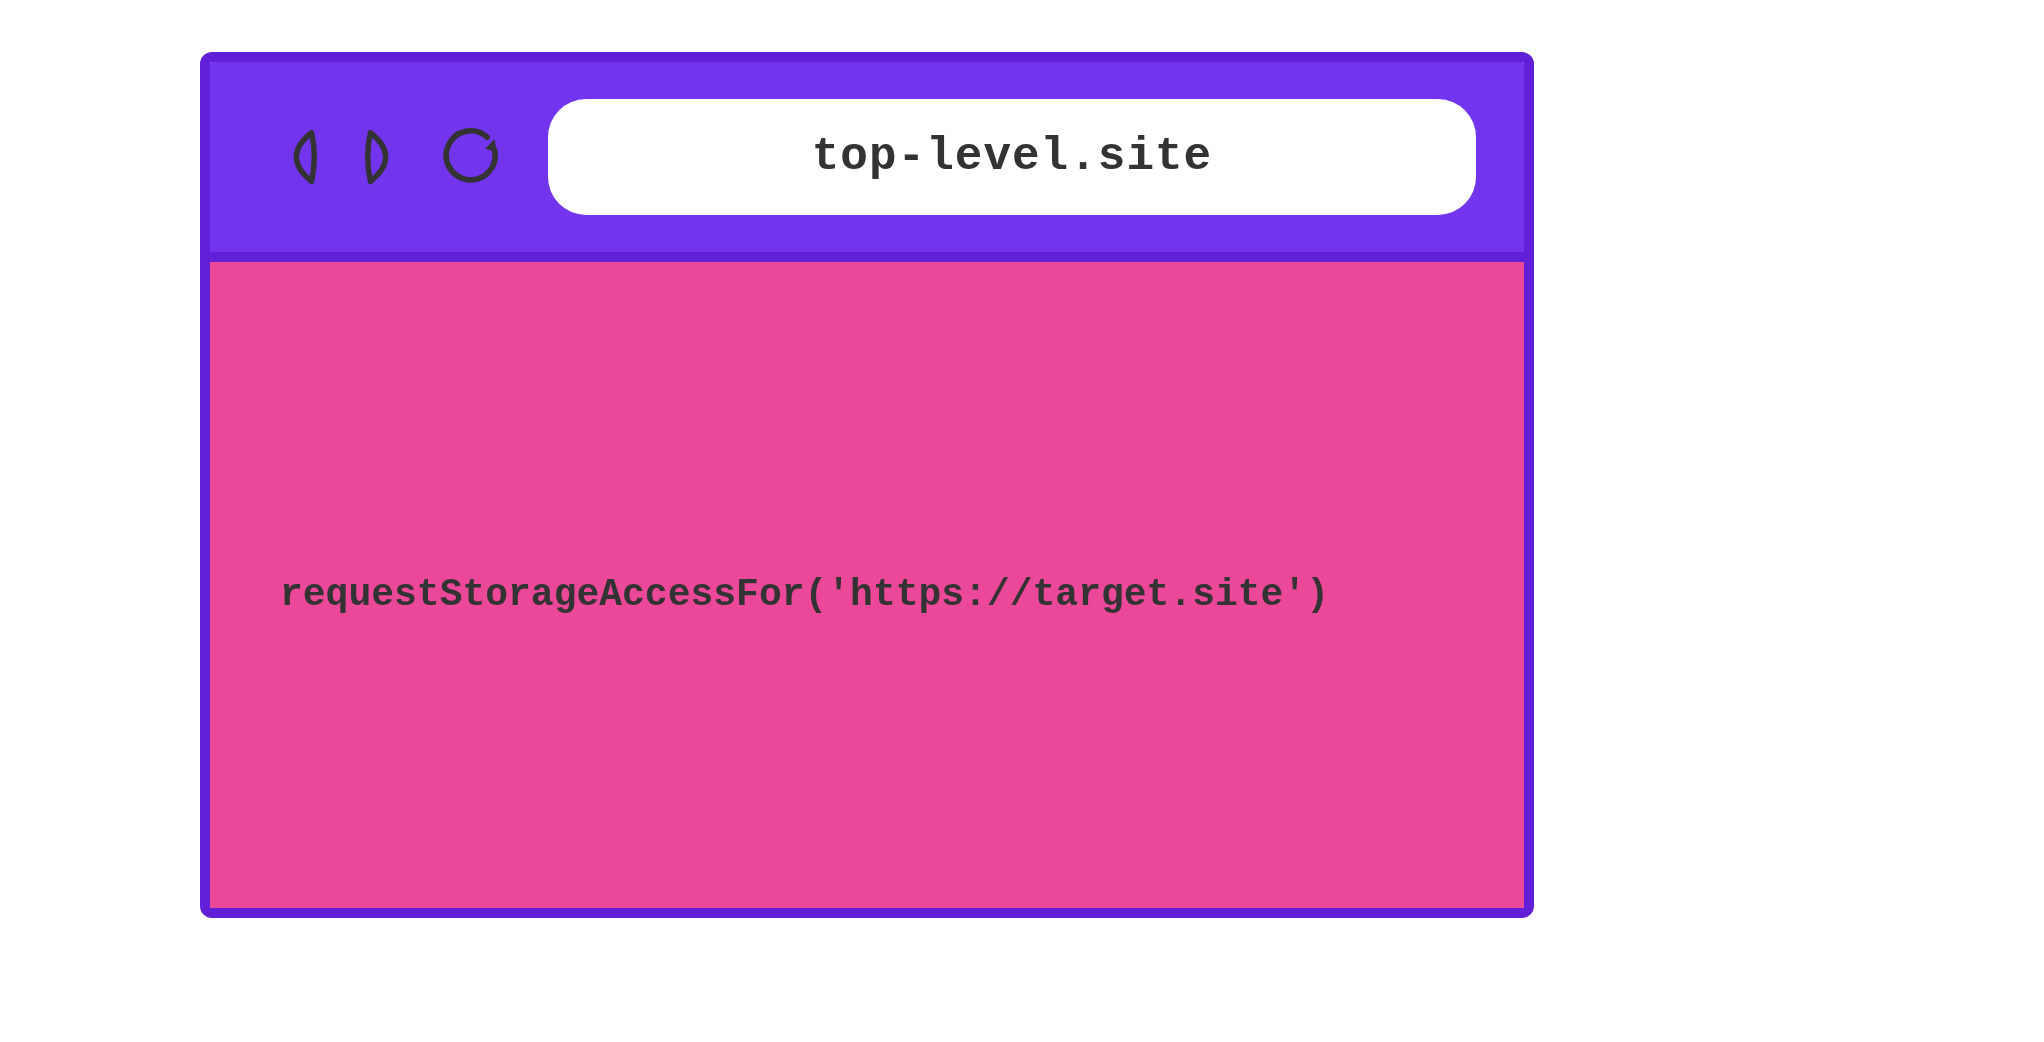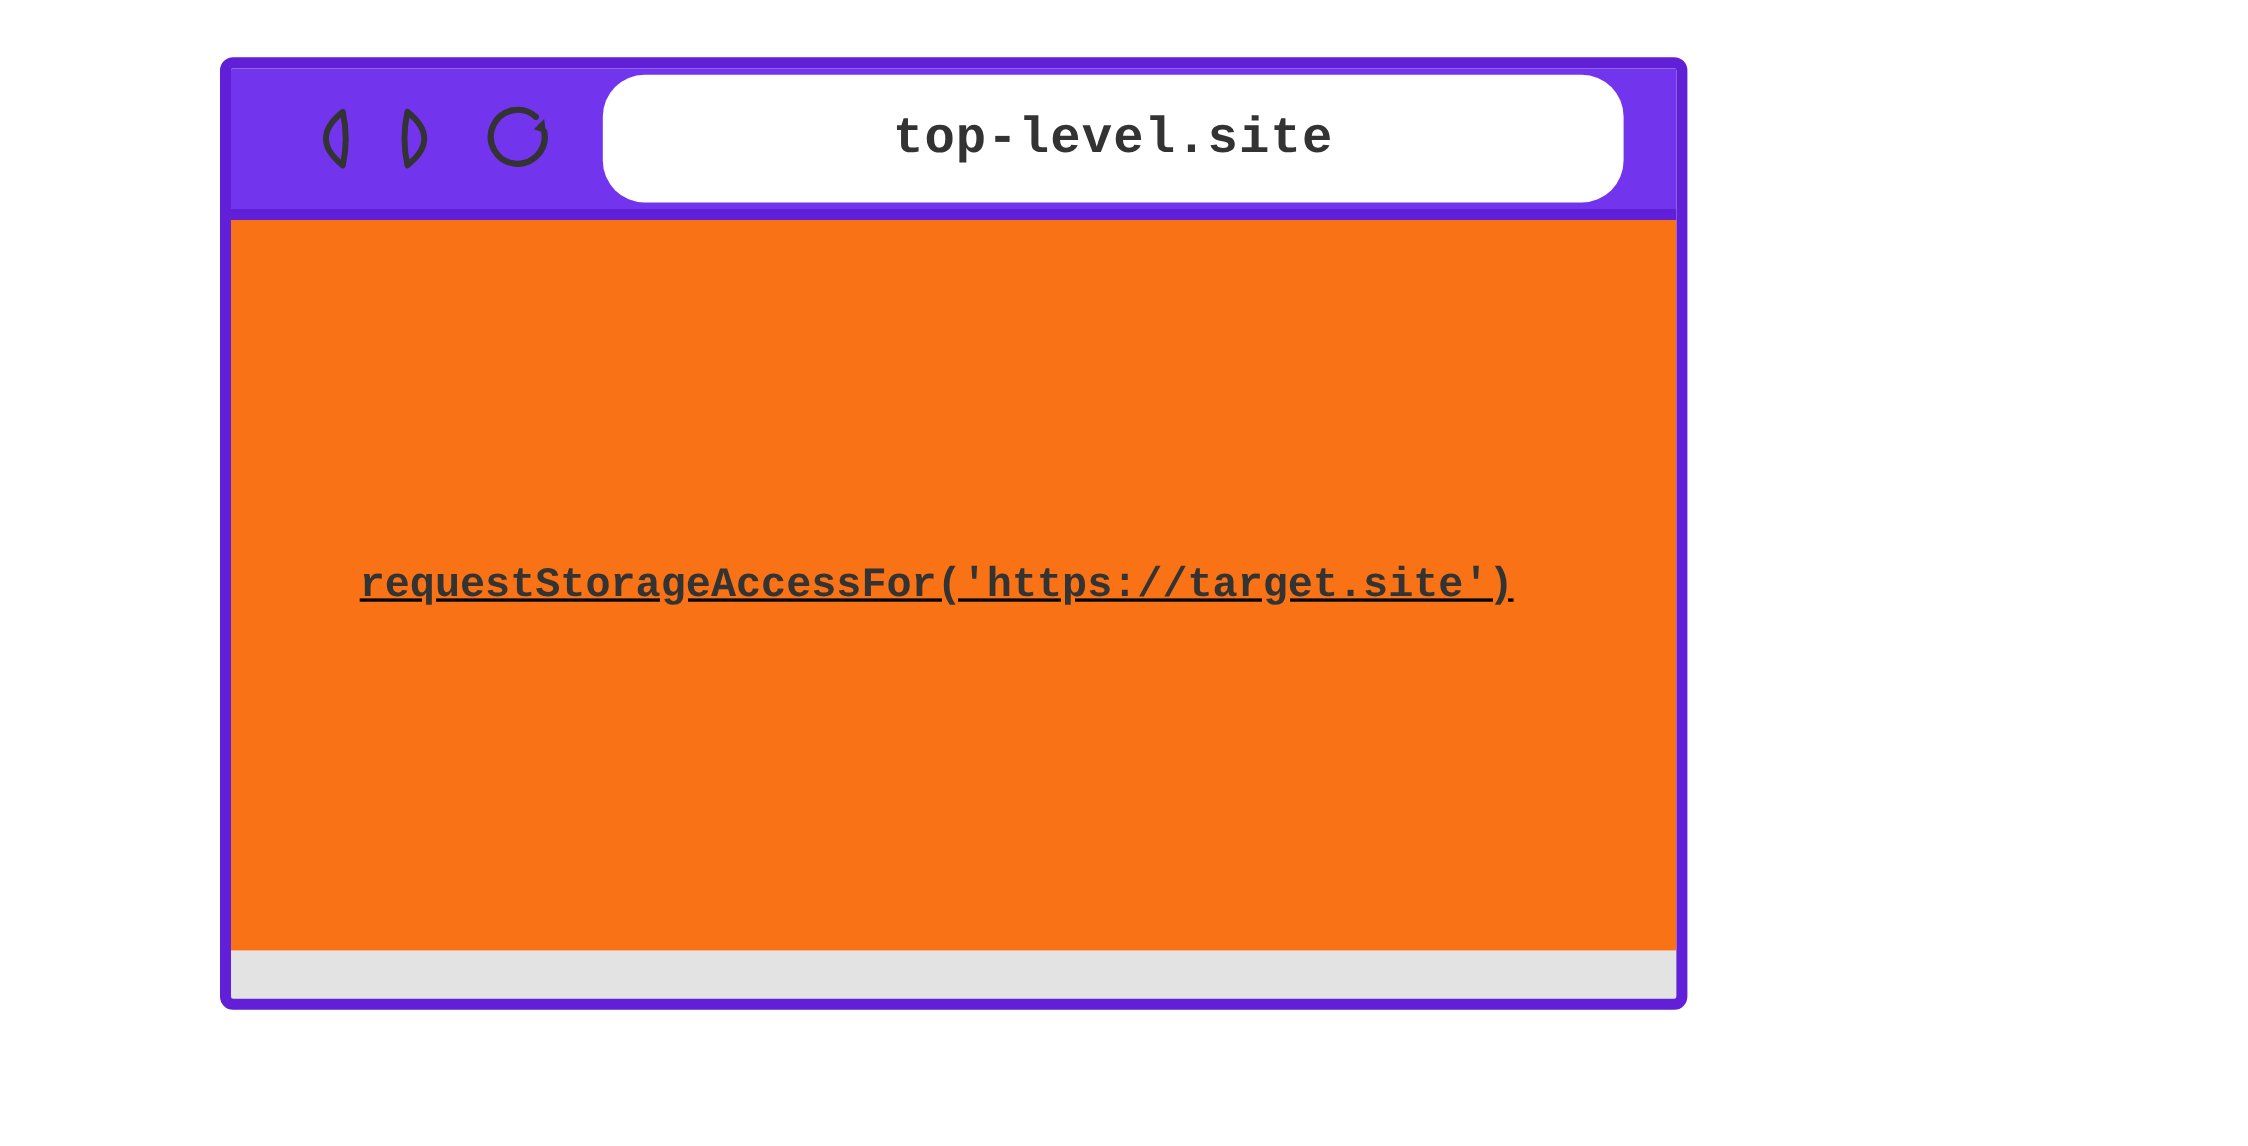--- a/index.html
+++ b/index.html
@@ -16,21 +16,21 @@
     top: 52px;
     width: 1334px;
     height: 866px;
     border: 10px solid #6120d7;
     border-radius: 12px;
     overflow: hidden;
     background: #e3e3e3;
   }
   .browser-toolbar {
     width: 100%;
-    height: 138px;
+    height: 200px;
     background: #7235ed;
     display: flex;
     align-items: center;
     padding: 0 48px 0 60px;
     gap: 20px;
     border-bottom: 10px solid #6120d7;
   }
   .nav-controls {
     display: flex;
     align-items: center;
@@ -67,26 +67,25 @@
   .address-text {
     font-family: 'Courier New', Courier, monospace;
     font-size: 46px;
     font-weight: bold;
     color: #333333;
     letter-spacing: 1px;
   }
   .page-content {
     width: 100%;
     height: calc(100% - 182px);
-    background: #f97316;
+    background: #ec4899;
     display: flex;
     align-items: center;
     justify-content: flex-start;
-    padding-left: 117px;
-    text-decoration: underline;
+    padding-left: 70px;
   }
   .code-text {
     font-family: 'Courier New', Courier, monospace;
     font-size: 38px;
     font-weight: bold;
     color: #333333;
     white-space: pre;
   }
 </style>
 </head>

